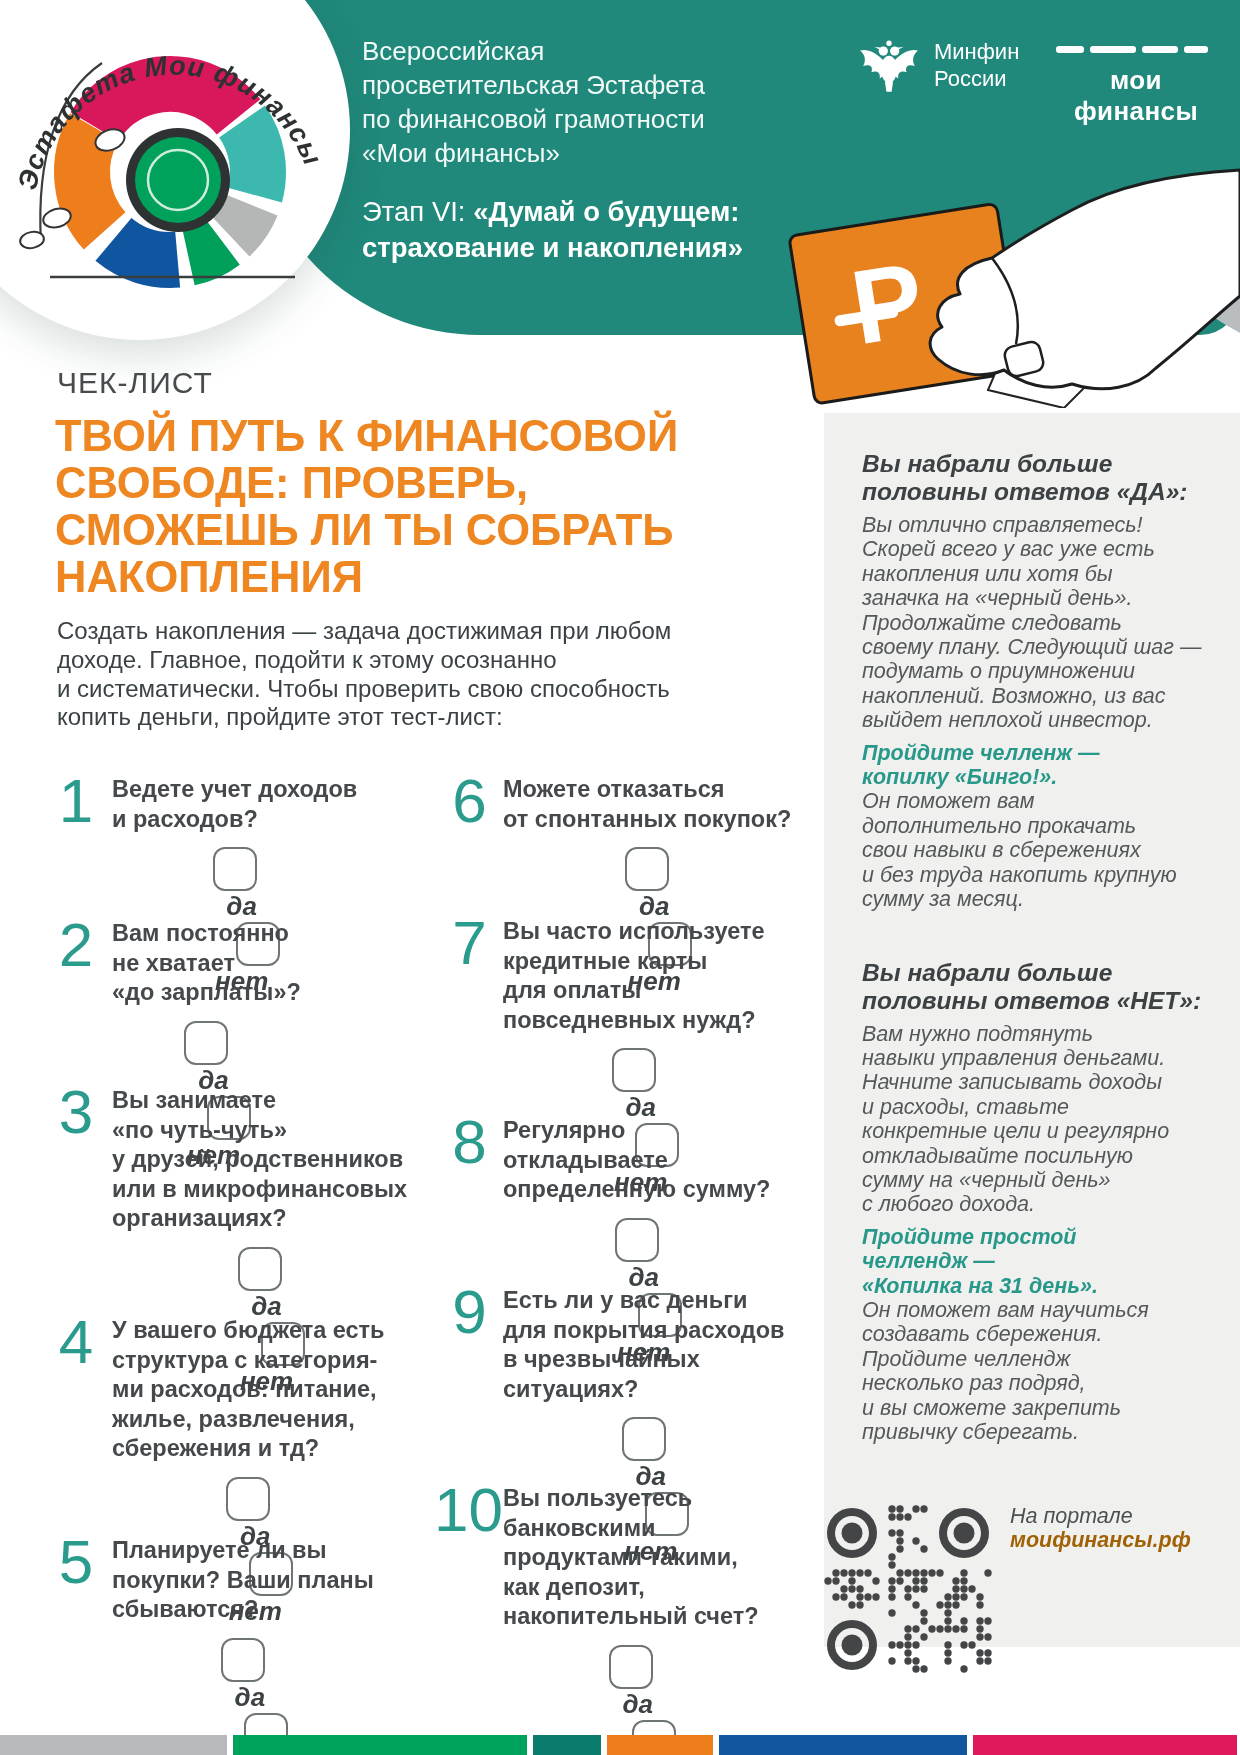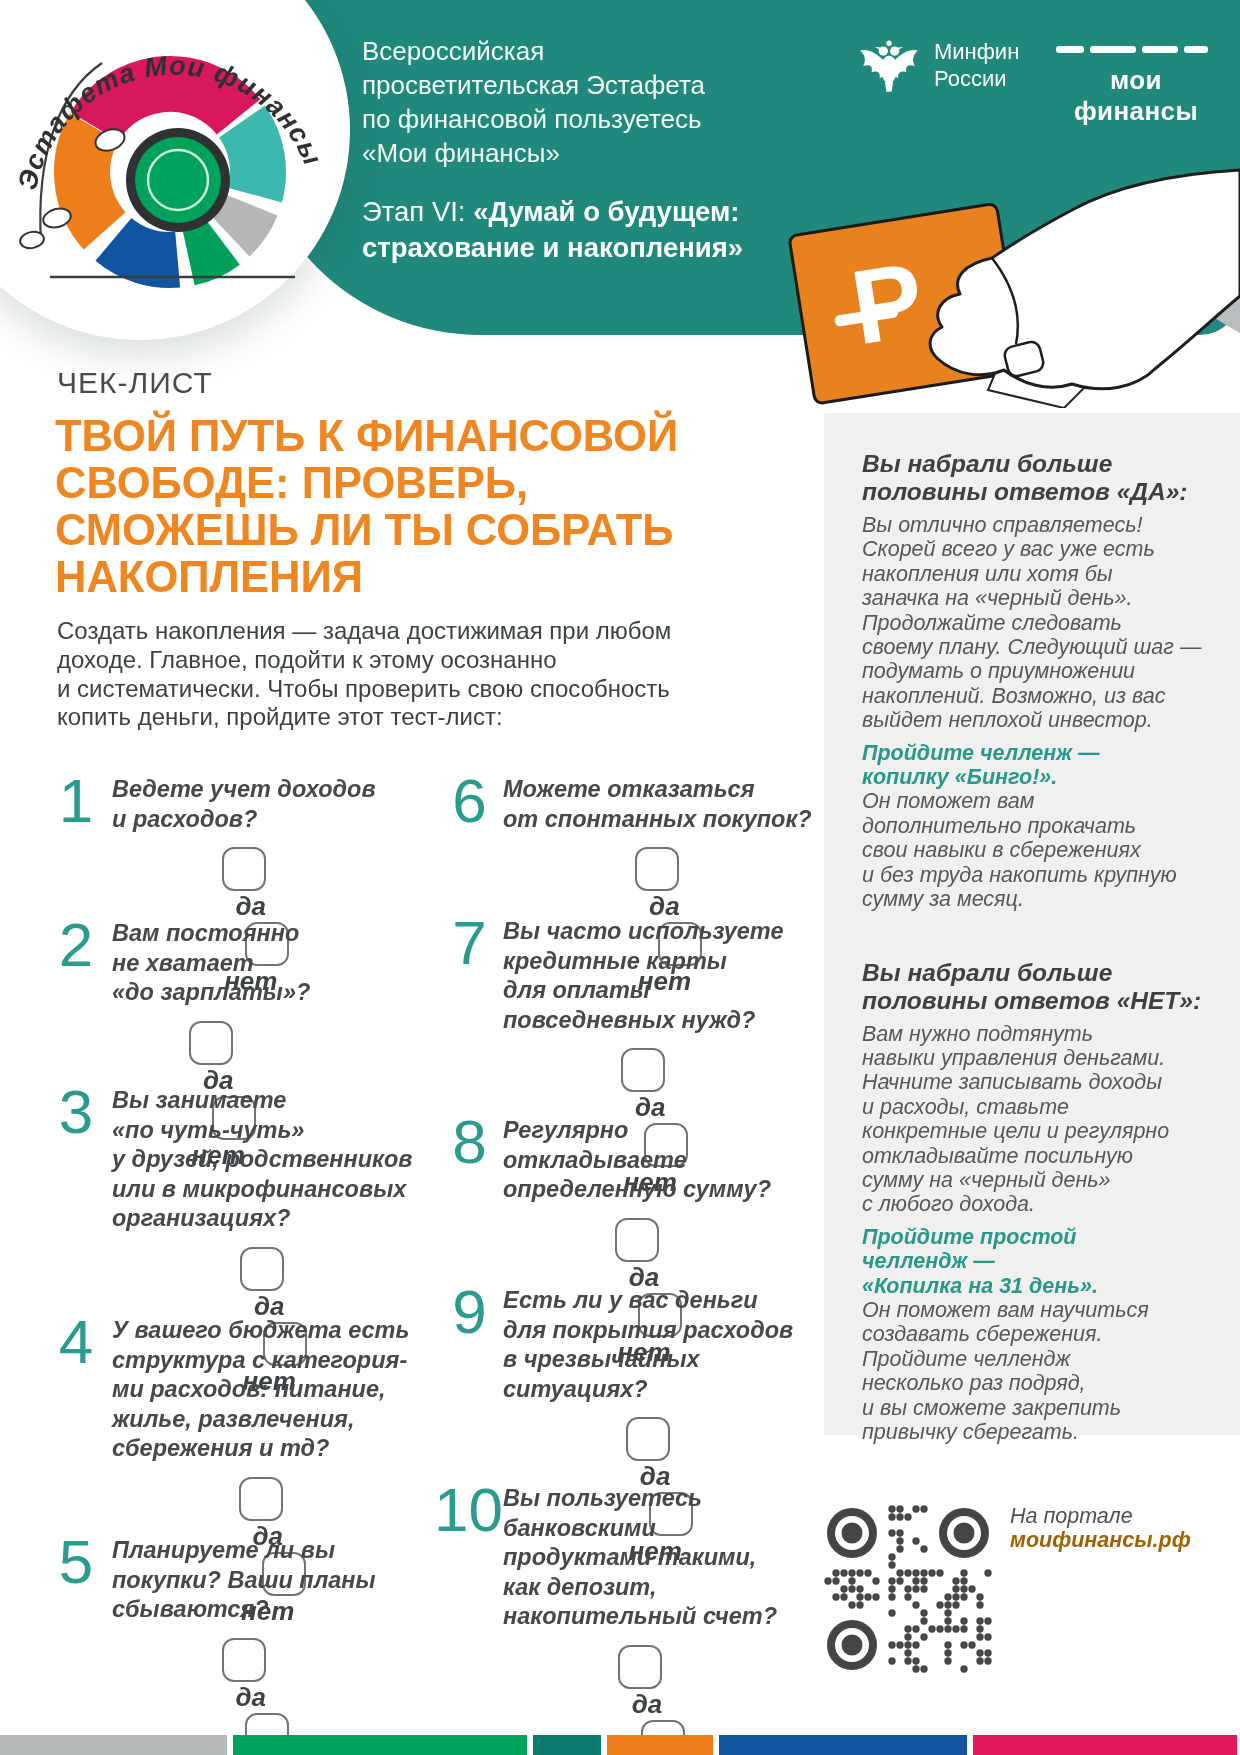--- a/index.html
+++ b/index.html
@@ -24,28 +24,28 @@
   .hand-svg{position:absolute;right:0;top:148px;}
 
   
   .kicker{position:absolute;left:57px;top:366px;font-size:30px;color:#474b4d;letter-spacing:1px;}
   .title{position:absolute;left:55px;top:413px;font-size:43.5px;line-height:47px;font-weight:700;
          color:#ee8621;white-space:pre-line;}
   .intro{position:absolute;left:57px;top:617px;font-size:24px;line-height:28.8px;color:#3b4245;white-space:pre-line;}
 
   .q-item{position:absolute;display:flex;}
   .q-num{flex:0 0 auto;font-size:62px;line-height:52px;font-weight:400;color:#2a9b8d;text-align:center;}
-  .q-text{font-size:23.5px;line-height:29.5px;font-weight:700;font-style:italic;color:#45494c;white-space:pre-line;}
+  .q-text{font-size:23.5px;line-height:29.5px;font-weight:700;color:#45494c;white-space:pre-line;}
   .cb-row{display:flex;align-items:center;margin-top:13px;flex-direction:column;}
   .cb{width:44px;height:44px;box-sizing:border-box;border:2px solid #6f7476;border-radius:12px;background:#fff;}
   .cb-label{font-size:26px;font-style:italic;font-weight:700;color:#3d4245;margin-left:14px;}
   .cb.second{margin-left:46px;}
 
   
-  .panel{position:absolute;left:824px;top:413px;width:416px;height:1022px;background:#f0f0ee;
+  .panel{position:absolute;left:824px;top:413px;width:416px;height:1234px;background:#f0f0ee;
          padding:37px 24px 0 38px;box-sizing:border-box;}
   .p-h{font-size:24.5px;line-height:28px;font-weight:700;font-style:italic;color:#3c4144;white-space:pre-line;}
   .p-h.second{margin-top:47px;}
   .p-b{font-size:21.5px;line-height:24.4px;font-style:italic;color:#54585a;white-space:pre-line;margin-top:7px;}
   .p-c{font-size:21.5px;line-height:24.4px;font-weight:700;font-style:italic;color:#27988a;white-space:pre-line;margin-top:8px;}
   .p-a{font-size:21.5px;line-height:24.4px;font-style:italic;color:#54585a;white-space:pre-line;}
 
   
   .qr-wrap{position:absolute;left:824px;top:1505px;display:flex;gap:18px;}
   .qr-text{font-size:21.5px;line-height:23.6px;font-style:italic;color:#4b5052;}
@@ -71,21 +71,21 @@
       <rect x="72" y="156" width="64" height="11" rx="5" fill="#ffffff"></rect>
     </g>
     <path d="M 245 202 L 332 232 L 304 260 L 228 242 Z" fill="#ffffff" stroke="#222" stroke-width="2"></path>
     <path d="M 480 22 C 410 26 352 40 312 62 C 282 78 252 96 232 110 C 204 116 192 130 200 146 C 180 150 172 165 182 179 C 168 186 166 200 178 211 C 196 227 222 231 244 222 C 262 236 288 244 312 236 C 344 246 376 240 396 220 C 426 196 456 168 480 148 Z" fill="#ffffff" stroke="#1c1e1f" stroke-width="3" stroke-linejoin="round"></path>
     <path d="M 232 110 C 252 136 262 166 256 196" fill="none" stroke="#1c1e1f" stroke-width="2.5"></path>
     <rect x="246" y="196" width="36" height="30" rx="9" transform="rotate(-14 264 211)" fill="#ffffff" stroke="#1c1e1f" stroke-width="2.5"></rect>
   </svg>
 
   <div class="program">Всероссийская
 просветительская Эстафета
-по финансовой пользуетесь
+по финансовой грамотности
 «Мои финансы»</div>
   <div class="stage"><span>Этап VI: </span><span class="b">«Думай о будущем:
 страхование и накопления»</span></div>
 
   <div class="minfin">
     <svg width="62" height="62" viewBox="0 0 60 60">
       <g fill="#ffffff">
         <path d="M26 27 C17 17 8 14 2 16 C7 20 8 26 5 31 C11 29 15 31 13 37 C18 35 22 37 21 43 C25 41 27 37 27 33 Z"></path>
         <path d="M34 27 C43 17 52 14 58 16 C53 20 52 26 55 31 C49 29 45 31 47 37 C42 35 38 37 39 43 C35 41 33 37 33 33 Z"></path>
         <ellipse cx="30" cy="34" rx="8" ry="13"></ellipse>

